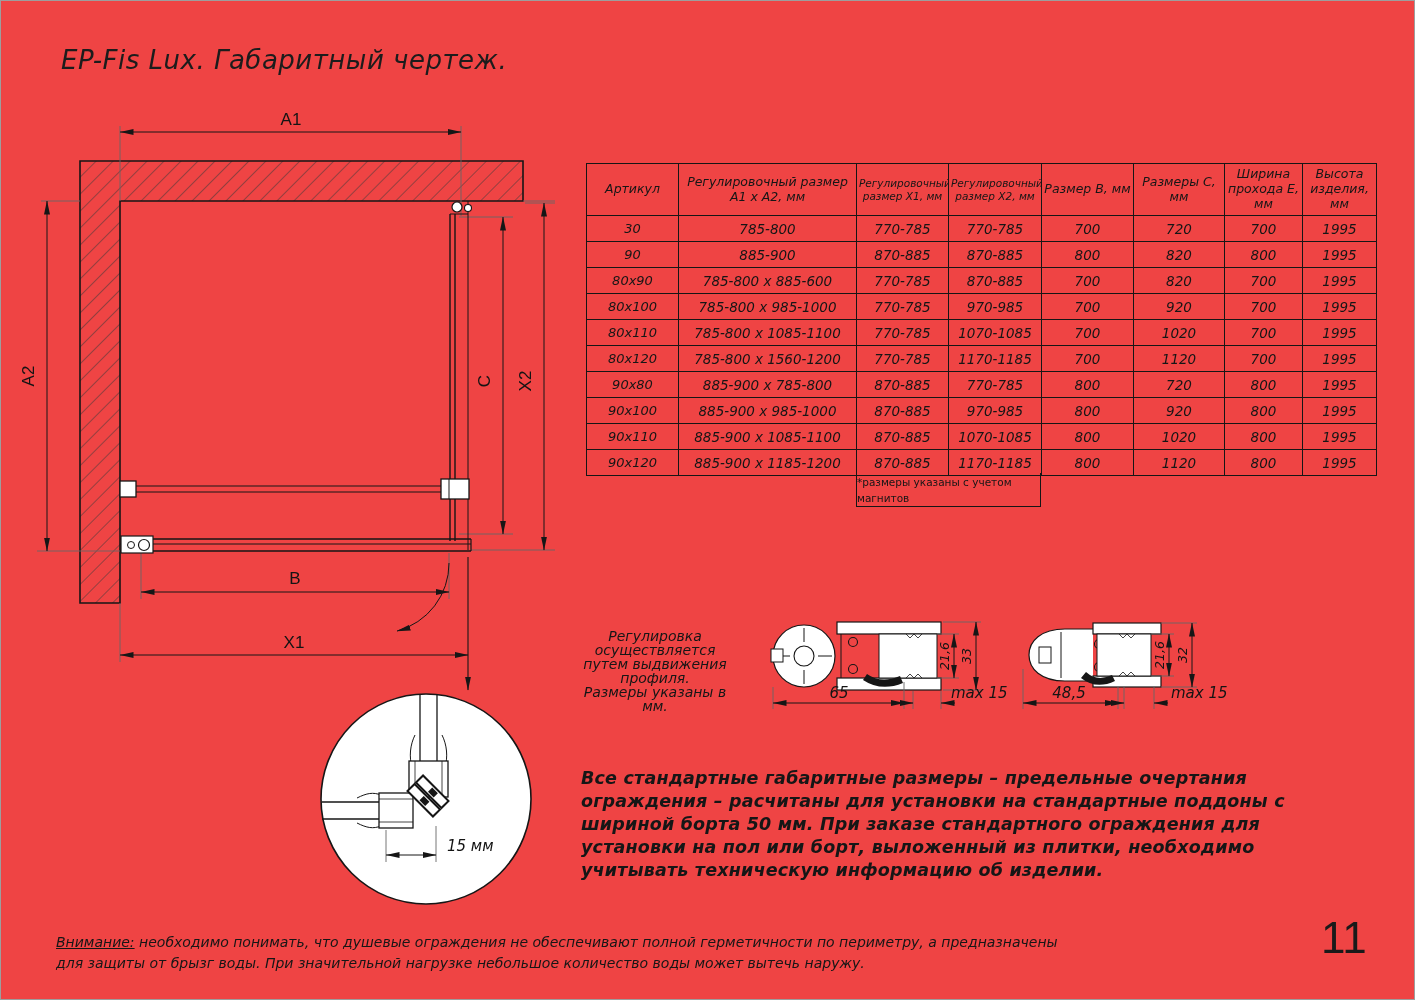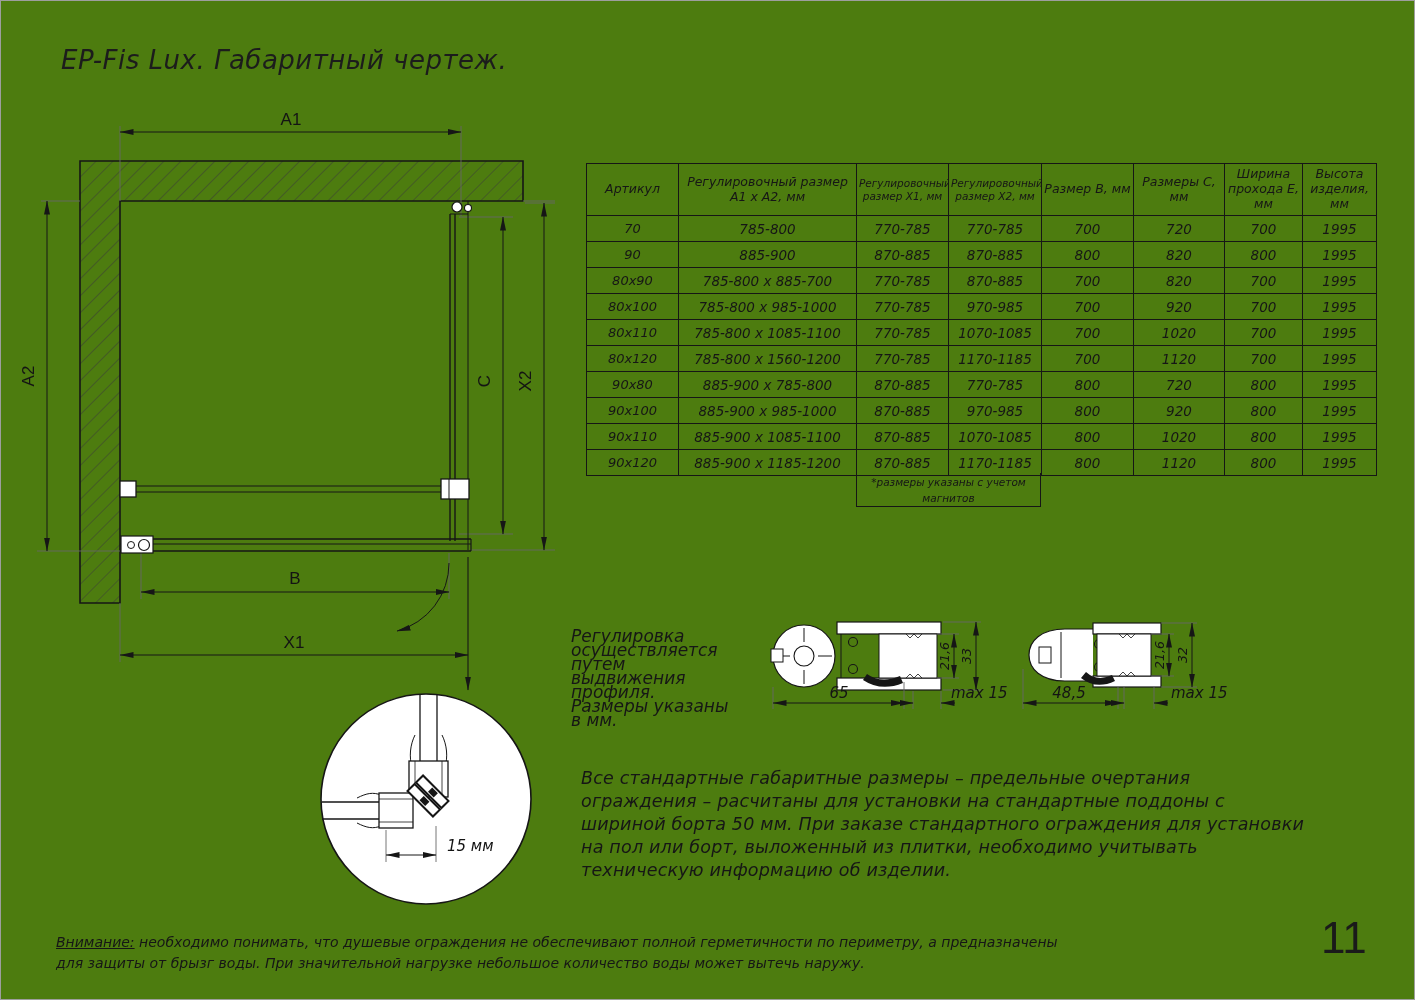--- a/index.html
+++ b/index.html
@@ -1,18 +1,18 @@
 <!DOCTYPE html>
 <html><head>
 <meta charset="utf-8">
 <style>
   html,body{margin:0;padding:0;background:#e8e8e8;}
   .page{
     position:relative; width:1415px; height:1000px; margin:0 auto;
-    background:#4d7c0f; border:1px solid #9e9e9e; box-sizing:border-box;
+    background:#ef4444; border:1px solid #9e9e9e; box-sizing:border-box;
     font-family:"DejaVu Sans", sans-serif; color:#161616; overflow:hidden;
   }
   .title{
     position:absolute; left:60px; top:44px;
     font-size:26px; font-style:italic; letter-spacing:.5px; color:#1c1c1c;
   }
   .drawing-layer{position:absolute; left:0; top:0;}
   svg text{fill:#141414;}
   .lbl{font-family:"Liberation Sans","DejaVu Sans",sans-serif; font-size:17px;}
   .it15{font-style:italic; font-size:15px;}
@@ -28,30 +28,30 @@
     font-style:italic; font-weight:normal; padding:0; overflow:hidden;
   }
   .dim-table thead th{height:49px; font-size:12.5px; line-height:1.18; padding:1px 2px;}
   .dim-table thead th:nth-child(3),
   .dim-table thead th:nth-child(4){font-size:10.5px;}
   .dim-table tbody td{height:25px; font-size:13.5px;}
   .dim-table tbody td:first-child{font-size:13px;}
   .table-footnote{
     position:absolute; left:855px; top:472px; width:185px; height:34px;
     border:1px solid #161616; border-top:none; box-sizing:border-box;
-    font-style:italic; font-size:10.5px; text-align:center; line-height:1.5; padding-top:2px;
+    font-size:10.5px; line-height:1.5; padding-top:2px;
   }
   .adjust-note{
     position:absolute; left:570px; top:628px; width:168px;
-    text-align:left; font-style:italic; font-size:17px; line-height:14px;
+    text-align:center; font-style:italic; font-size:14px; line-height:14px;
   }
   .adjust-note span{display:block;}
   .standard-note{
     position:absolute; left:580px; top:766px; width:724px;
-    font-style:italic; font-size:17.5px; line-height:23px; letter-spacing:.2px;
+    font-style:italic; font-size:17.5px; line-height:23px; letter-spacing:.2px;font-weight:bold;
   }
   .warning-note{
     position:absolute; left:55px; top:931px; width:1010px;
     font-style:italic; font-size:14px; line-height:21px;
   }
   .warn-label{text-decoration:underline;margin-top:44px;}
   .page-number{
     position:absolute; left:1320px; top:912px;
     font-family:"Liberation Sans","DejaVu Sans",sans-serif; font-size:44px; color:#1a1a1a;text-align:right;
   }
@@ -272,42 +272,42 @@
           <th>Регулировочный размер Х1, мм</th>
           <th>Регулировочный размер Х2, мм</th>
           <th>Размер В, мм</th>
           <th>Размеры С, мм</th>
           <th>Ширина прохода Е, мм</th>
           <th>Высота изделия, мм</th>
         </tr>
     </thead>
     <tbody>
         <tr>
-          <td>70</td>
+          <td>30</td>
           <td>785-800</td>
           <td>770-785</td>
           <td>770-785</td>
           <td>700</td>
           <td>720</td>
           <td>700</td>
           <td>1995</td>
         </tr>
         <tr>
           <td>90</td>
           <td>885-900</td>
           <td>870-885</td>
           <td>870-885</td>
           <td>800</td>
           <td>820</td>
           <td>800</td>
           <td>1995</td>
         </tr>
         <tr>
           <td>80х90</td>
-          <td>785-800 х 885-700</td>
+          <td>785-800 х 885-600</td>
           <td>770-785</td>
           <td>870-885</td>
           <td>700</td>
           <td>820</td>
           <td>700</td>
           <td>1995</td>
         </tr>
         <tr>
           <td>80х100</td>
           <td>785-800 х 985-1000</td>

